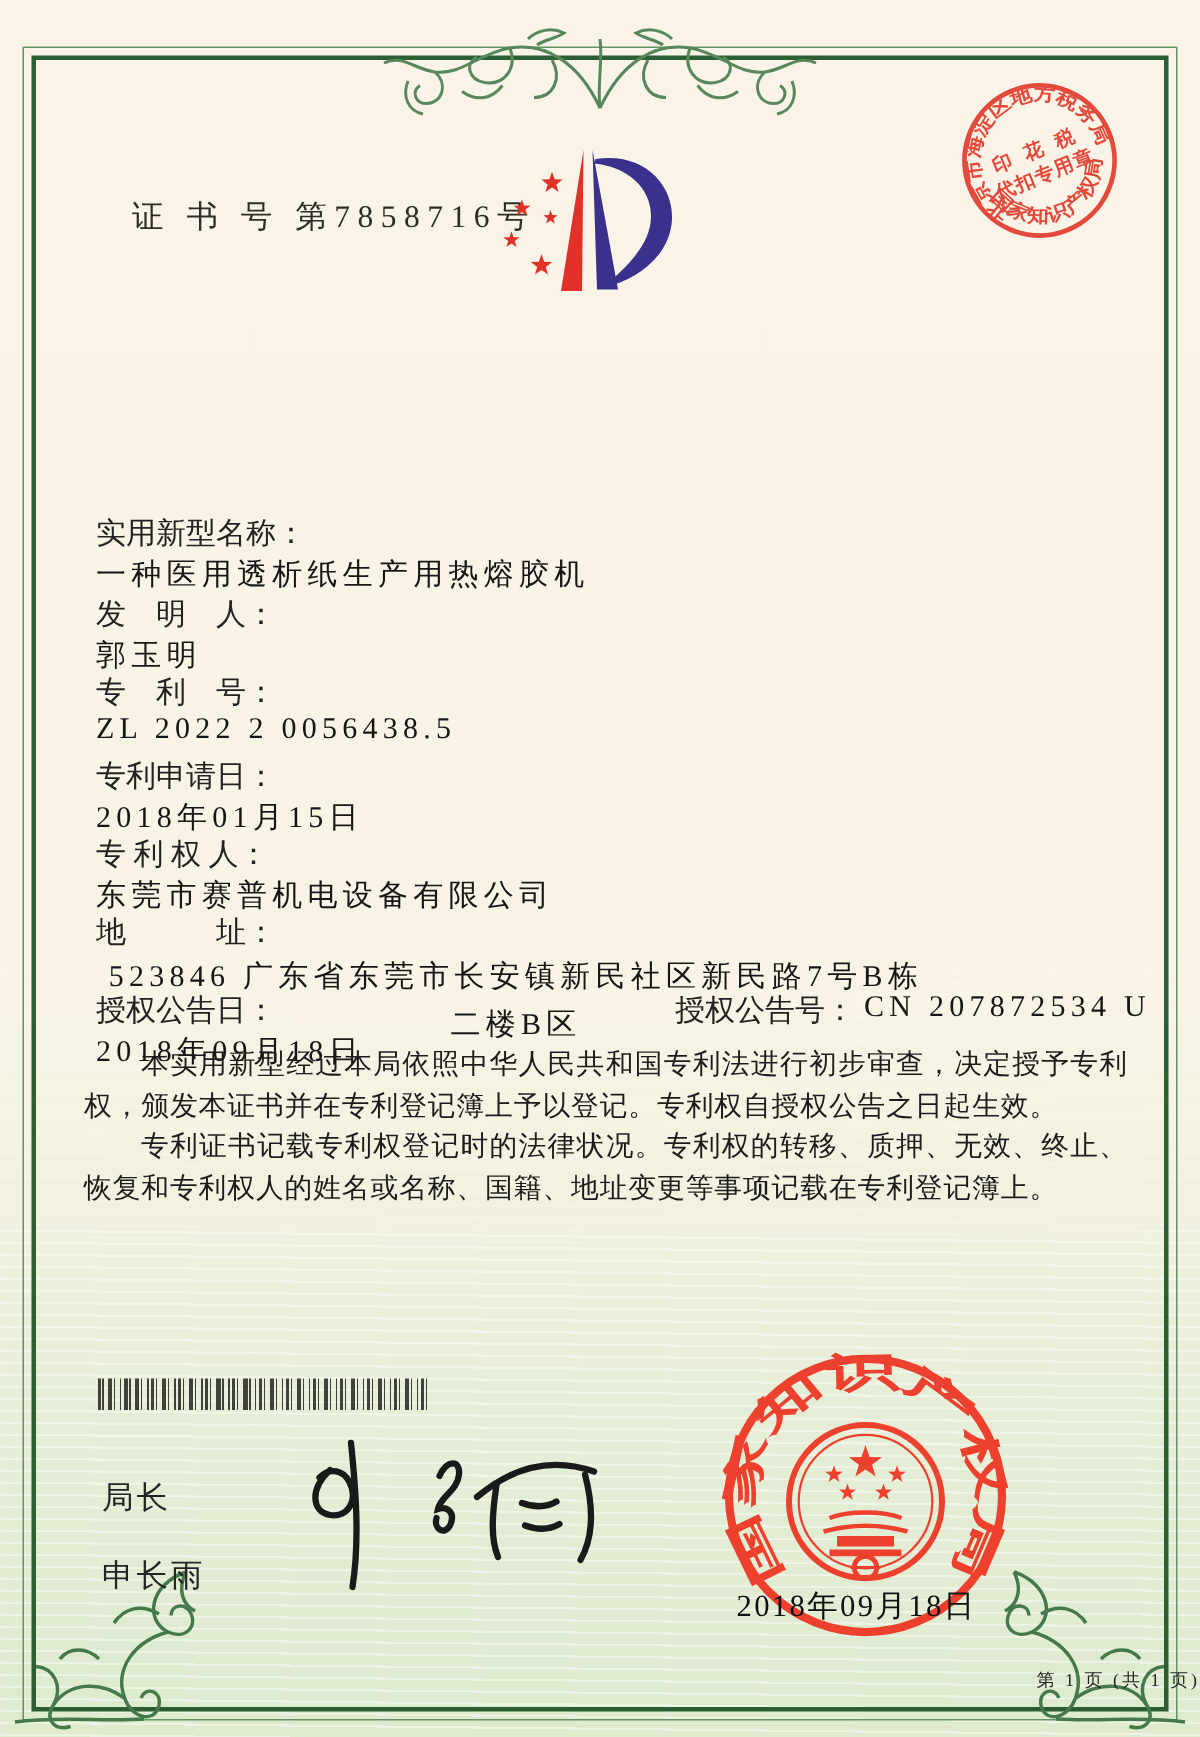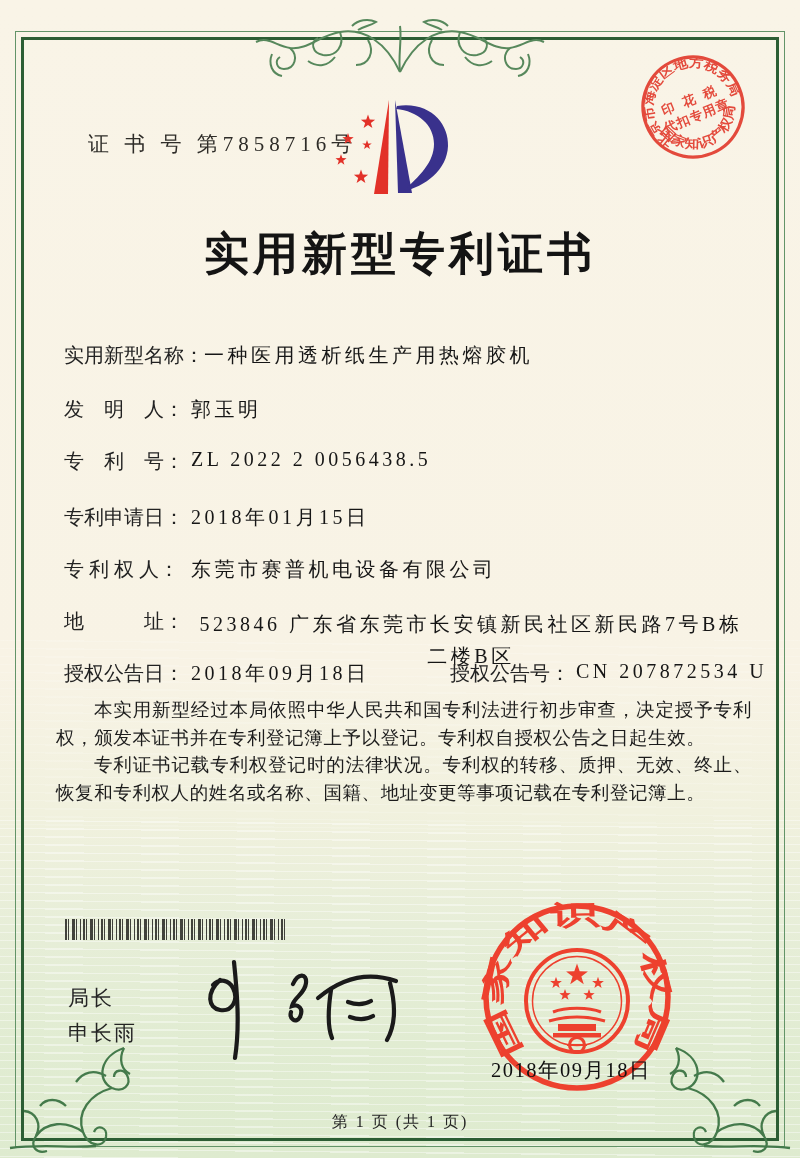--- a/index.html
+++ b/index.html
@@ -12,36 +12,36 @@
     background:repeating-linear-gradient(180.6deg,rgba(255,255,255,.6) 0 1.4px,rgba(255,255,255,0) 1.4px 8px);}
   .waves2{position:absolute;left:0;right:0;top:640px;height:190px;pointer-events:none;opacity:.25;
     background:repeating-linear-gradient(180.6deg,rgba(255,255,255,.6) 0 1.4px,rgba(255,255,255,0) 1.4px 8px);}
   .border-outer{position:absolute;left:15px;top:31px;right:15px;bottom:11px;border:1px solid #639468;}
   .border-inner{position:absolute;left:21px;top:37px;right:21px;bottom:17px;border:3px solid #2c5e34;}
   .cert-no{position:absolute;left:88px;top:109px;font-size:21px;letter-spacing:5px;color:#2e2c28;white-space:nowrap;margin-top:21px;}
   .logo{position:absolute;left:330px;top:94px;}
   .tax-stamp{position:absolute;left:630px;top:44px;opacity:.92;}
   .doc-title{position:absolute;left:0;width:800px;top:224px;text-align:center;font-size:45px;font-weight:700;letter-spacing:4px;color:#141414;}
   .fields{position:absolute;left:64px;top:342px;width:694px;font-size:20px;}
-  .frow{position:absolute;left:0;display:flex;align-items:flex-start;white-space:nowrap;}
+  .frow{position:absolute;left:0;display:flex;align-items:flex-start;white-space:nowrap;flex-direction:column;}
   .flabel{flex:none;min-width:127px;color:#222;}
   .fvalue{letter-spacing:3.5px;color:#161616;text-align:center;}
   .fvalue-wrap{white-space:normal;max-width:560px;line-height:32px;}
   .grant-pair{position:absolute;left:386px;top:0;display:flex;}
   .grant-pair .flabel{min-width:126px;}
   .paragraphs{position:absolute;left:56px;top:697px;width:696px;font-size:18.5px;line-height:27.6px;text-align:justify;color:#1c1c1c;}
   .paragraphs p{margin:0;text-indent:38px;letter-spacing:.6px;}
   .barcode{position:absolute;left:65px;top:919px;width:221px;height:21px;opacity:.85;
     background:repeating-linear-gradient(90deg,#23231f 0 2px,rgba(0,0,0,0) 2px 3px,#23231f 3px 4px,rgba(0,0,0,0) 4px 7px,#23231f 7px 10px,rgba(0,0,0,0) 10px 11px,#23231f 11px 12px,rgba(0,0,0,0) 12px 15px,#23231f 15px 16px,rgba(0,0,0,0) 16px 18px);}
   .official{position:absolute;left:68px;top:984px;font-size:21px;color:#242424;}
-  .official div{margin-bottom:7px;letter-spacing:2px;}
+  .official div{margin-bottom:24px;letter-spacing:2px;}
   .signature{position:absolute;left:198px;top:946px;}
   .office-seal{position:absolute;left:479px;top:899px;opacity:.95;}
   .seal-date{position:absolute;left:491px;top:1056px;font-size:20.5px;letter-spacing:1.5px;color:#101010;}
-  .footer{position:absolute;left:0;width:800px;top:1112px;text-align:center;font-size:16px;letter-spacing:2px;color:#262626;}
+  .footer{position:absolute;left:0;width:800px;top:1112px;text-align:right;font-size:12px;letter-spacing:2px;color:#262626;}
   .orn{position:absolute;}
   svg text{font-family:"Liberation Serif","DejaVu Serif",serif;}
 </style>
 </head>
 <body>
 
 <div class="page">
 
   <div class="waves"></div>
   <div class="waves2"></div>
@@ -104,21 +104,20 @@
     <polygon points="59,6 44,100 58,100" fill="#e23128"></polygon>
     <polygon points="65,6 68,99 82,99" fill="#39318c"></polygon>
     <path d="M67,12 C100,7 119,30 118,52 C117,76 96,92 72,98 C90,82 104,68 104,50 C104,31 88,17 66,15 Z" fill="#39318c"></path>
     <use href="#star" transform="translate(38,28) scale(0.75)" fill="#e23128"></use>
     <use href="#star" transform="translate(18,45) scale(0.60)" fill="#e23128"></use>
     <use href="#star" transform="translate(37,51) scale(0.50)" fill="#e23128"></use>
     <use href="#star" transform="translate(11,66) scale(0.58)" fill="#e23128"></use>
     <use href="#star" transform="translate(31,83) scale(0.75)" fill="#e23128"></use>
   </svg>
 
-  <div class="doc-title">实用新型专利证书</div>
 
   <div class="fields">
     <div class="frow" style="top:0">
       <span class="flabel">实用新型名称：</span>
       <span class="fvalue">一种医用透析纸生产用热熔胶机</span>
     </div>
     <div class="frow" style="top:54px">
       <span class="flabel">发　明　人：</span>
       <span class="fvalue">郭玉明</span>
     </div>

